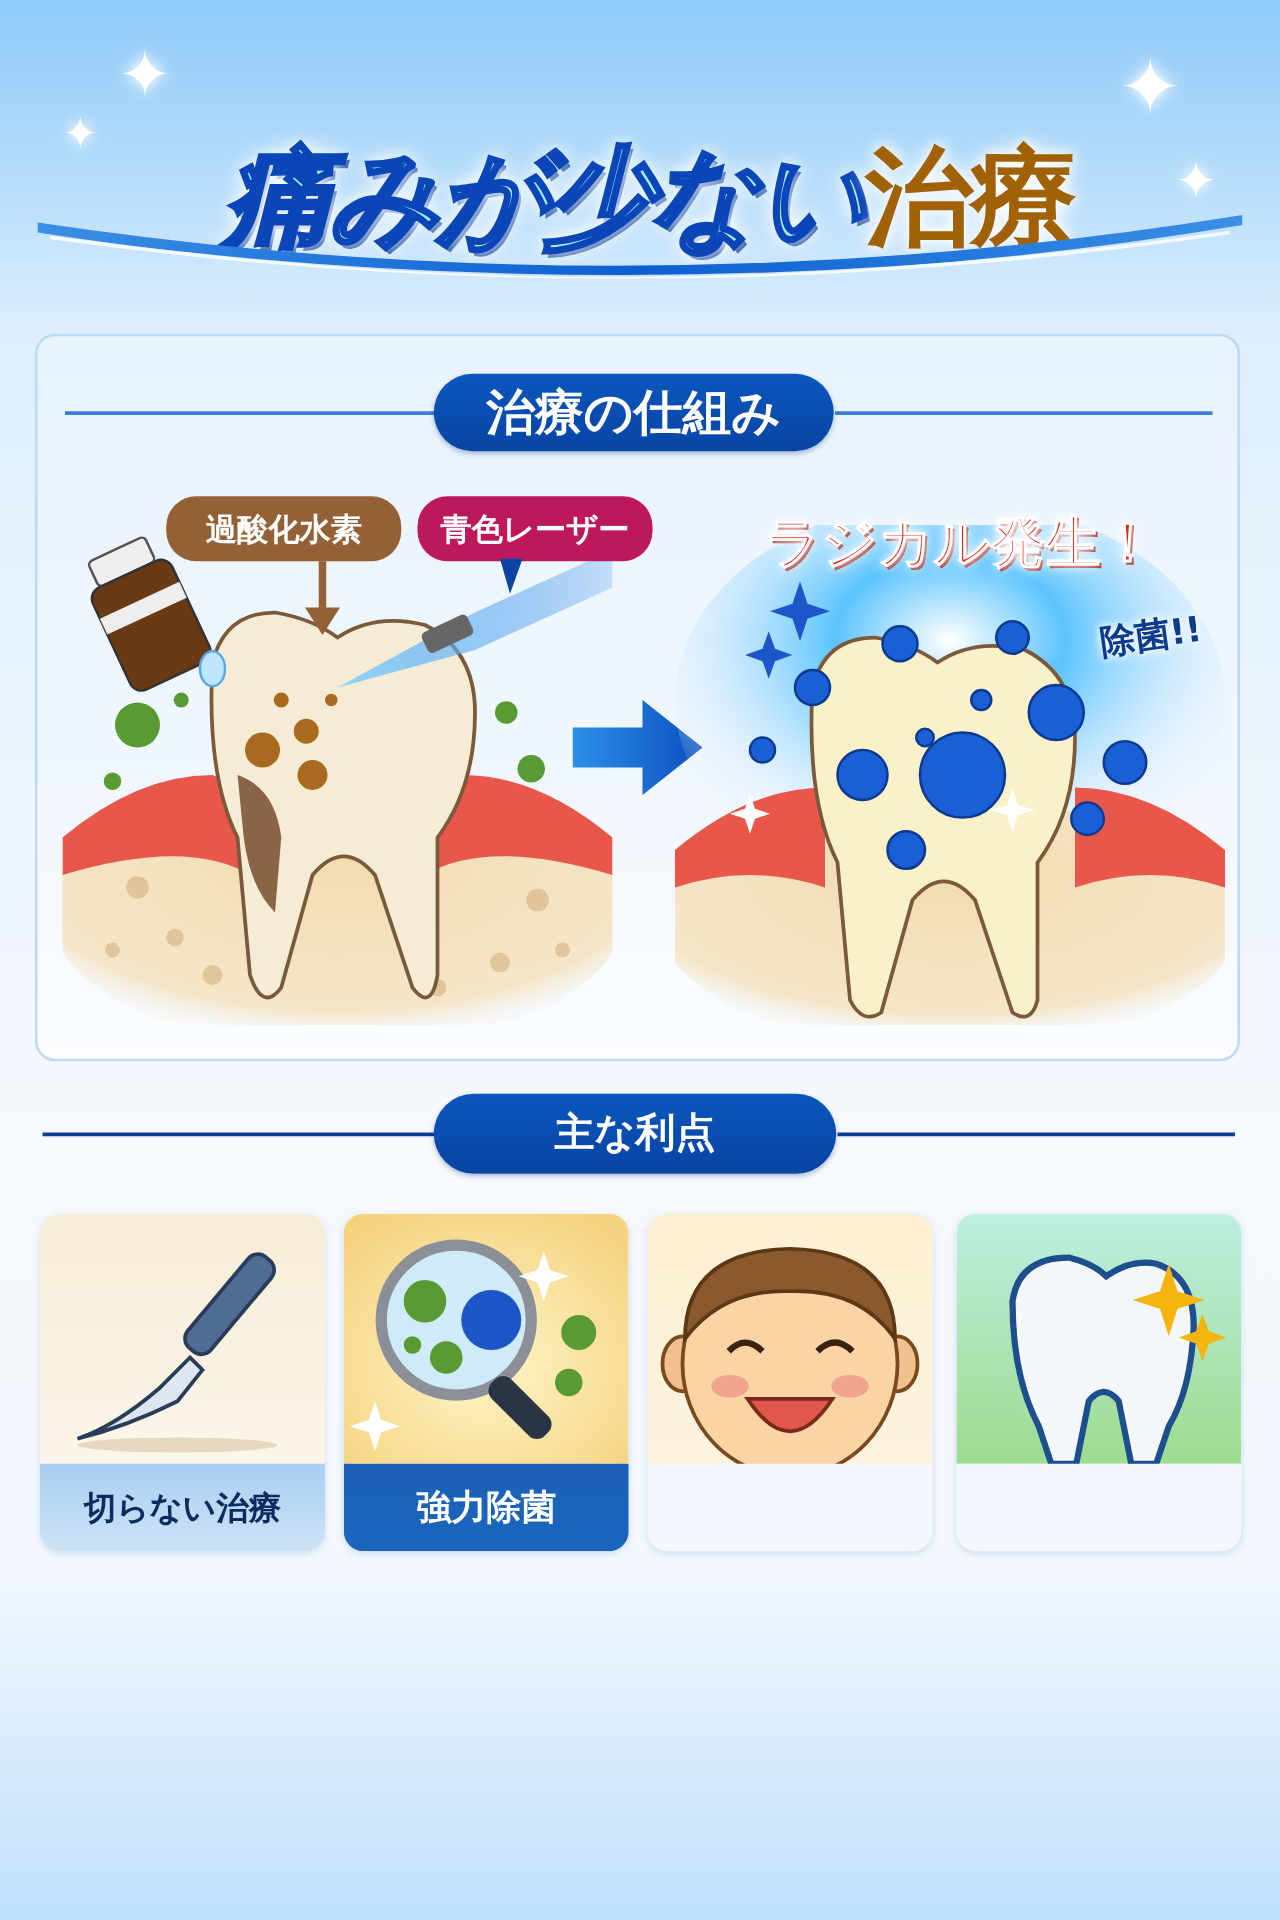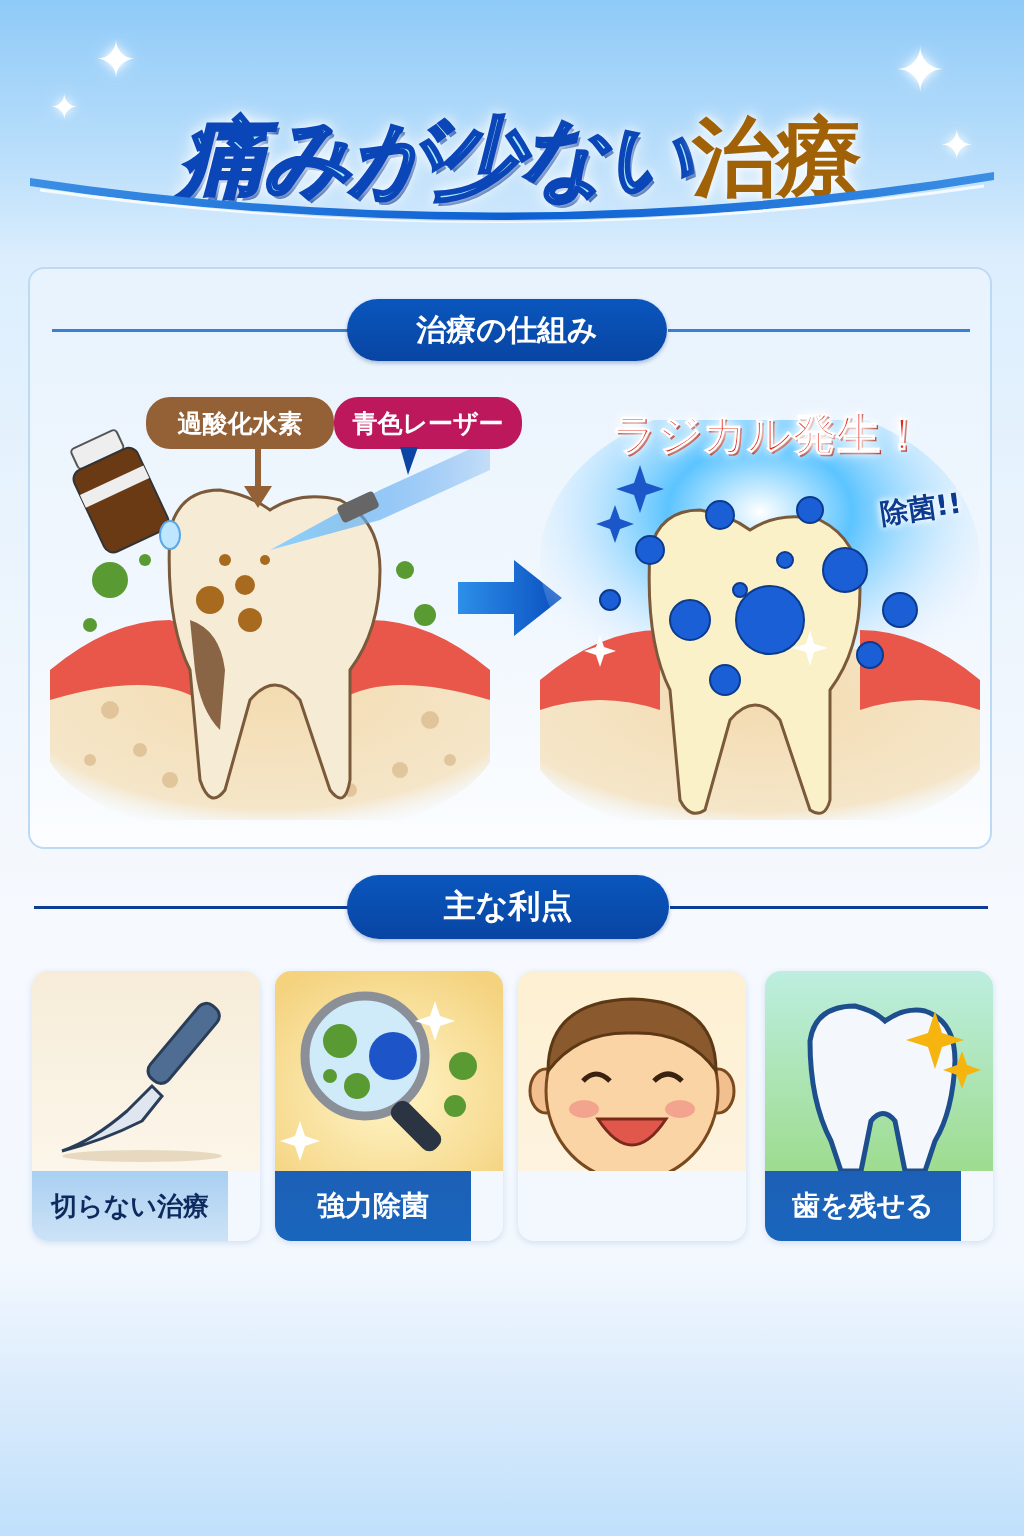--- a/index.html
+++ b/index.html
@@ -55,21 +55,21 @@
     text-shadow: 0 0 8px #ffffff, 0 0 14px #ffffff, 2px 2px 0 #a31306;
     white-space: nowrap;
   }
   .kill-text { font-size: 28px; font-weight: bold; color: #0b3a8f;
     transform: rotate(-8deg); text-shadow: 0 0 6px #fff, 0 0 10px #fff; white-space: nowrap; }
 
   
   .card { width: 228px; height: 270px; border-radius: 16px; overflow: hidden;
     box-shadow: 0 2px 6px rgba(60,110,170,0.18); }
   .card-img { position: absolute; left: 0; top: 0; width: 228px; height: 200px; }
-  .card-label { position: absolute; left: 0; top: 200px; width: 196px; height: 70px;
+  .card-label { position: absolute; left: 0; top: 200px; width: 228px; height: 70px;
     display: flex; align-items: center; justify-content: center;
     font-size: 28px; font-weight: bold; }
   .card-label.light { background: linear-gradient(180deg, #a9cff2 0%, #cde3f6 100%); color: #0d2a5e; font-size: 26px; }
   .card-label.dark { background: linear-gradient(180deg, #1d5fb6 0%, #1a66bd 100%); color: #ffffff; }
 </style>
 </head>
 <body>
 
 <div class="abs title-wrap">
   <span class="abs sparkle" style="left:95px;top:-35px;font-size:50px;">✦</span>
@@ -88,21 +88,21 @@
         <stop offset="1" stop-color="#3b8fe4"></stop>
     </linearGradient>
   </defs>
   <path d="M0 18 Q482 90 964 12 L964 20 Q482 100 0 26 Z" fill="url(#sw)"></path>
   <path d="M10 30 Q482 95 954 26" stroke="#ffffff" stroke-width="3" fill="none" opacity="0.8"></path>
 </svg>
 
 <div class="abs panel"></div>
 <div class="abs hline" style="left:52px;top:329px;width:300px;"></div>
 <div class="abs hline" style="left:668px;top:329px;width:302px;"></div>
-<div class="abs pill" style="left:347px;top:299px;width:320px;height:62px;font-size:30px;">治療の仕組み</div>
+<div class="abs pill" style="left:347px;top:299px;width:320px;height:62px;font-size:39px;">治療の仕組み</div>
 
 <svg class="abs" style="left:50px;top:370px;" width="440" height="450" viewBox="0 0 440 450">
   <defs>
     <radialGradient id="bone" cx="0.5" cy="0.3" r="0.7">
         <stop offset="0" stop-color="#f3dbb0"></stop>
         <stop offset="0.8" stop-color="#f5e6c9"></stop>
         <stop offset="1" stop-color="#f1f7fe" stop-opacity="0"></stop>
       </radialGradient>
     <linearGradient id="laser" x1="0" x2="1">
         <stop offset="0" stop-color="#8fd4ff"></stop>
@@ -141,21 +141,21 @@
   <rect x="288" y="128" width="40" height="18" rx="4" fill="#666" transform="rotate(-25 308 137)"></rect>
   <g fill="#5a9a32">
       <circle cx="60" cy="210" r="18"></circle>
       <circle cx="40" cy="255" r="7"></circle>
       <circle cx="95" cy="190" r="6"></circle>
       <circle cx="355" cy="200" r="9"></circle>
       <circle cx="375" cy="245" r="11"></circle>
     </g>
 </svg>
 
-<div class="abs label-bubble brown" style="left:146px;top:397px;width:188px;height:52px;">過酸化水素</div>
+<div class="abs label-bubble brown" style="left:133px;top:397px;width:188px;height:52px;">過酸化水素</div>
 <div class="abs" style="left:255px;top:449px;width:6px;height:40px;background:#946036;"></div>
 <div class="abs" style="left:244px;top:486px;width:0;height:0;border-left:14px solid transparent;border-right:14px solid transparent;border-top:22px solid #946036;"></div>
 
 <div class="abs label-bubble navy" style="left:334px;top:397px;width:188px;height:52px;">青色レーザー</div>
 <div class="abs" style="left:400px;top:447px;width:0;height:0;border-left:8px solid transparent;border-right:10px solid transparent;border-top:28px solid #0b44a3;"></div>
 
 <svg class="abs" style="left:458px;top:560px;" width="104" height="76" viewBox="0 0 104 76">
   <defs>
       <linearGradient id="ar" x1="0" x2="1">
         <stop offset="0" stop-color="#2d8fe9"></stop>
@@ -281,14 +281,13 @@
         <linearGradient id="c4" x1="0" y1="0" x2="0" y2="1">
           <stop offset="0" stop-color="#bdeee0"></stop>
           <stop offset="1" stop-color="#9edc8f"></stop>
         </linearGradient>
       </defs>
     <rect width="228" height="200" fill="url(#c4)"></rect>
     <path d="M45 70 Q50 35 90 35 Q110 40 120 50 Q140 36 160 40 Q190 50 190 90 Q188 140 170 170 L160 200 L140 200 L130 150 Q118 135 106 150 L96 200 L76 200 L66 170 Q45 130 45 70 Z" fill="#f4f7fb" stroke="#1d4f8f" stroke-width="5"></path>
     <path d="M170 40 l7 22 22 7 -22 7 -7 22 -7 -22 -22 -7 22 -7z" fill="#f5b40e"></path>
     <path d="M197 80 l5 14 14 5 -14 5 -5 14 -5 -14 -14 -5 14 -5z" fill="#f5b40e"></path>
   </svg>
-  <div class="card-label dark">歯を残せる</div>
 </div>
 
 </body></html>

